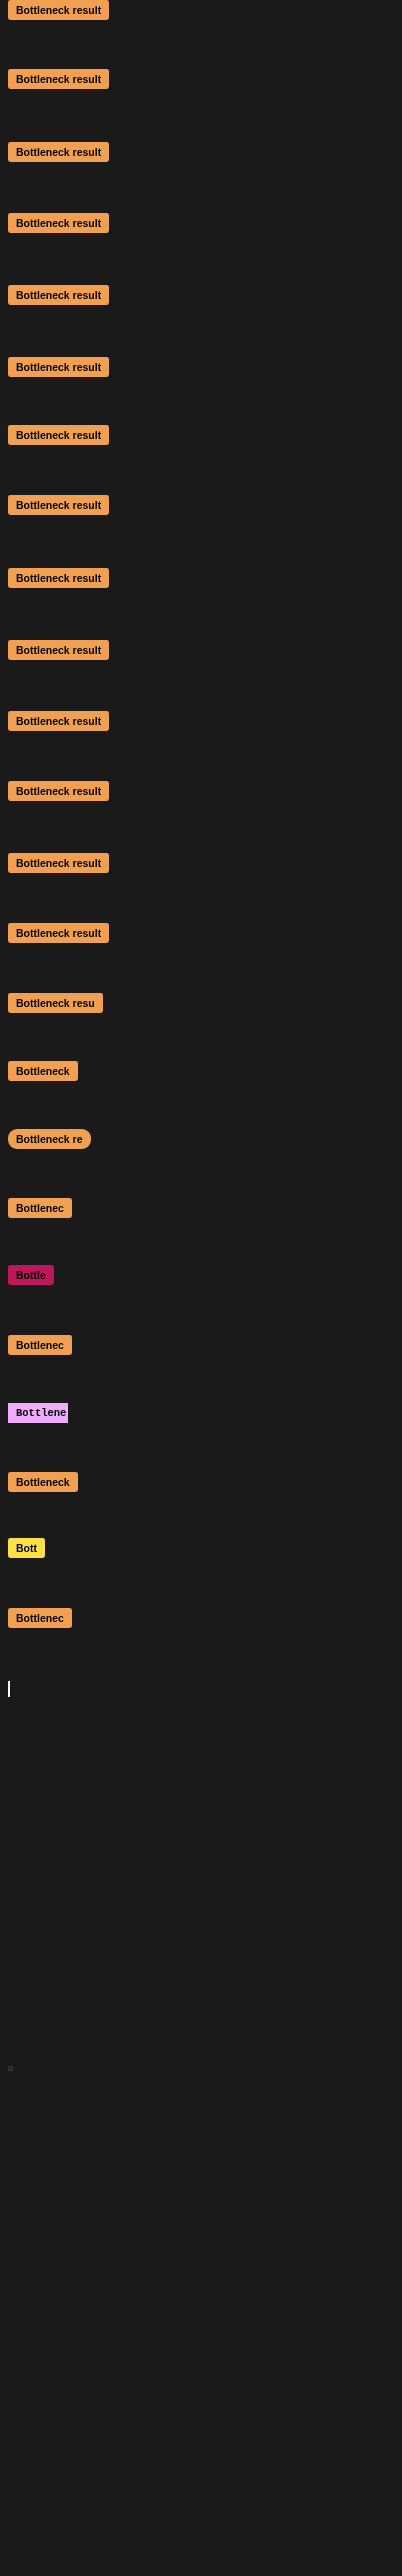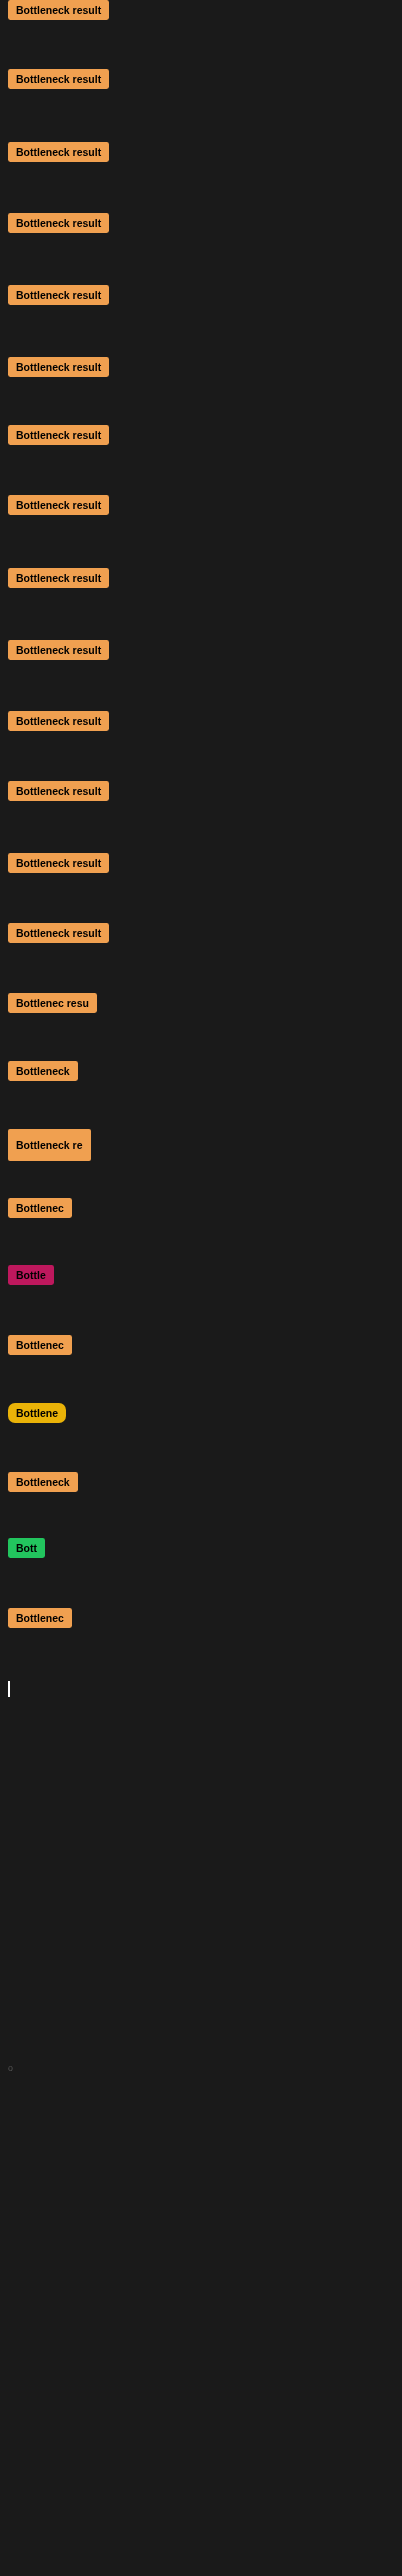--- a/index.html
+++ b/index.html
@@ -37,27 +37,27 @@
       <div style="position: absolute; top: 285px; left: 8px;"><span style="display: inline-block; background-color: rgb(240, 160, 80); color: rgb(0, 0, 0); font-size: 10.5px; font-weight: bold; padding: 4px 8px; border-radius: 2.4px; white-space: nowrap; overflow: hidden; max-width: 125px;">Bottleneck result</span></div>
       <div style="position: absolute; top: 357px; left: 8px;"><span style="display: inline-block; background-color: rgb(240, 160, 80); color: rgb(0, 0, 0); font-size: 10.5px; font-weight: bold; padding: 4px 8px; border-radius: 2.4px; white-space: nowrap; overflow: hidden; max-width: 121px;">Bottleneck result</span></div>
       <div style="position: absolute; top: 425px; left: 8px;"><span style="display: inline-block; background-color: rgb(240, 160, 80); color: rgb(0, 0, 0); font-size: 10.5px; font-weight: bold; padding: 4px 8px; border-radius: 2.4px; white-space: nowrap; overflow: hidden; max-width: 121px;">Bottleneck result</span></div>
       <div style="position: absolute; top: 495px; left: 8px;"><span style="display: inline-block; background-color: rgb(240, 160, 80); color: rgb(0, 0, 0); font-size: 10.5px; font-weight: bold; padding: 4px 8px; border-radius: 2.4px; white-space: nowrap; overflow: hidden; max-width: 121px;">Bottleneck result</span></div>
       <div style="position: absolute; top: 568px; left: 8px;"><span style="display: inline-block; background-color: rgb(240, 160, 80); color: rgb(0, 0, 0); font-size: 10.5px; font-weight: bold; padding: 4px 8px; border-radius: 2.4px; white-space: nowrap; overflow: hidden; max-width: 119px;">Bottleneck result</span></div>
       <div style="position: absolute; top: 640px; left: 8px;"><span style="display: inline-block; background-color: rgb(240, 160, 80); color: rgb(0, 0, 0); font-size: 10.5px; font-weight: bold; padding: 4px 8px; border-radius: 2.4px; white-space: nowrap; overflow: hidden; max-width: 119px;">Bottleneck result</span></div>
       <div style="position: absolute; top: 711px; left: 8px;"><span style="display: inline-block; background-color: rgb(240, 160, 80); color: rgb(0, 0, 0); font-size: 10.5px; font-weight: bold; padding: 4px 8px; border-radius: 2.4px; white-space: nowrap; overflow: hidden; max-width: 117px;">Bottleneck result</span></div>
       <div style="position: absolute; top: 781px; left: 8px;"><span style="display: inline-block; background-color: rgb(240, 160, 80); color: rgb(0, 0, 0); font-size: 10.5px; font-weight: bold; padding: 4px 8px; border-radius: 2.4px; white-space: nowrap; overflow: hidden; max-width: 117px;">Bottleneck result</span></div>
       <div style="position: absolute; top: 853px; left: 8px;"><span style="display: inline-block; background-color: rgb(240, 160, 80); color: rgb(0, 0, 0); font-size: 10.5px; font-weight: bold; padding: 4px 8px; border-radius: 2.4px; white-space: nowrap; overflow: hidden; max-width: 115px;">Bottleneck result</span></div>
       <div style="position: absolute; top: 923px; left: 8px;"><span style="display: inline-block; background-color: rgb(240, 160, 80); color: rgb(0, 0, 0); font-size: 10.5px; font-weight: bold; padding: 4px 8px; border-radius: 2.4px; white-space: nowrap; overflow: hidden; max-width: 113px;">Bottleneck result</span></div>
-      <div style="position: absolute; top: 993px; left: 8px;"><span style="display: inline-block; background-color: rgb(240, 160, 80); color: rgb(0, 0, 0); font-size: 10.5px; font-weight: bold; padding: 4px 8px; border-radius: 2.4px; white-space: nowrap; overflow: hidden; max-width: 97px;">Bottlenec resu</span></div>
+      <div style="position: absolute; top: 993px; left: 8px;"><span style="display: inline-block; background-color: rgb(240, 160, 80); color: rgb(0, 0, 0); font-size: 10.5px; font-weight: bold; padding: 4px 8px; border-radius: 2.4px; white-space: nowrap; overflow: hidden; max-width: 97px;">Bottleneck resu</span></div>
       <div style="position: absolute; top: 1061px; left: 8px;"><span style="display: inline-block; background-color: rgb(240, 160, 80); color: rgb(0, 0, 0); font-size: 10.5px; font-weight: bold; padding: 4px 8px; border-radius: 2.4px; white-space: nowrap; overflow: hidden; max-width: 72px;">Bottleneck</span></div>
-      <div style="position: absolute; top: 1129px; left: 8px;"><span style="display: inline-block; background-color: rgb(240, 160, 80); color: rgb(0, 0, 0); font-size: 10.5px; font-weight: bold; padding: 10px 8px; border-radius: 2px; white-space: nowrap; overflow: hidden; max-width: 85px;">Bottleneck re</span></div>
+      <div style="position: absolute; top: 1129px; left: 8px;"><span style="display: inline-block; background-color: rgb(240, 160, 80); color: rgb(0, 0, 0); font-size: 10.5px; font-weight: bold; padding: 4px 8px; border-radius: 9px; white-space: nowrap; overflow: hidden; max-width: 85px;">Bottleneck re</span></div>
       <div style="position: absolute; top: 1198px; left: 8px;"><span style="display: inline-block; background-color: rgb(240, 160, 80); color: rgb(0, 0, 0); font-size: 10.5px; font-weight: bold; padding: 4px 8px; border-radius: 2.4px; white-space: nowrap; overflow: hidden; max-width: 66px;">Bottlenec</span></div>
       <div style="position: absolute; top: 1265px; left: 8px;"><span style="display: inline-block; background-color: #be185d; color: rgb(0, 0, 0); font-size: 10.5px; font-weight: bold; padding: 4px 8px; border-radius: 2.4px; white-space: nowrap; overflow: hidden; max-width: 47px;">Bottle</span></div>
       <div style="position: absolute; top: 1335px; left: 8px;"><span style="display: inline-block; background-color: rgb(240, 160, 80); color: rgb(0, 0, 0); font-size: 10.5px; font-weight: bold; padding: 4px 8px; border-radius: 2.4px; white-space: nowrap; overflow: hidden; max-width: 66px;">Bottlenec</span></div>
-      <div style="position: absolute; top: 1403px; left: 8px;"><span style="display: inline-block; background-color: #eab308; color: rgb(0, 0, 0); font-size: 10.5px; font-weight: bold; padding: 4px 8px; border-radius: 7px; white-space: nowrap; overflow: hidden; max-width: 60px;">Bottlene</span></div>
+      <div style="position: absolute; top: 1403px; left: 8px;"><span style="display: inline-block; background-color: #f0abfc; color: rgb(0, 0, 0); font-size: 10.5px; font-weight: bold; padding: 4px 8px; border-radius: 0; white-space: nowrap; overflow: hidden; max-width: 60px; font-family: Liberation Mono, monospace;">Bottlene</span></div>
       <div style="position: absolute; top: 1472px; left: 8px;"><span style="display: inline-block; background-color: rgb(240, 160, 80); color: rgb(0, 0, 0); font-size: 10.5px; font-weight: bold; padding: 4px 8px; border-radius: 2.4px; white-space: nowrap; overflow: hidden; max-width: 72px;">Bottleneck</span></div>
-      <div style="position: absolute; top: 1538px; left: 8px;"><span style="display: inline-block; background-color: #22c55e; color: rgb(0, 0, 0); font-size: 10.5px; font-weight: bold; padding: 4px 8px; border-radius: 2.4px; white-space: nowrap; overflow: hidden; max-width: 37px;">Bott</span></div>
+      <div style="position: absolute; top: 1538px; left: 8px;"><span style="display: inline-block; background-color: #fde047; color: rgb(0, 0, 0); font-size: 10.5px; font-weight: bold; padding: 4px 8px; border-radius: 2.4px; white-space: nowrap; overflow: hidden; max-width: 37px;">Bott</span></div>
       <div style="position: absolute; top: 1608px; left: 8px;"><span style="display: inline-block; background-color: rgb(240, 160, 80); color: rgb(0, 0, 0); font-size: 10.5px; font-weight: bold; padding: 4px 8px; border-radius: 2.4px; white-space: nowrap; overflow: hidden; max-width: 66px;">Bottlenec</span></div>
       <div style="position: absolute; top: 1681px; left: 8px; width: 1.6px; height: 16px; background-color: rgb(255, 255, 255);"></div>
       <div style="position: absolute; top: 2063px; left: 8px; color: rgb(85, 85, 85); font-size: 8.9px;">o</div>
     </div>
 </div>
 
 
 </body></html>

